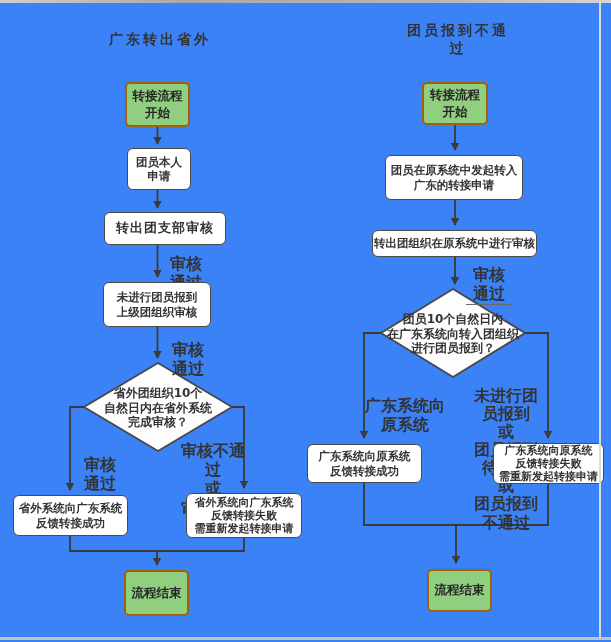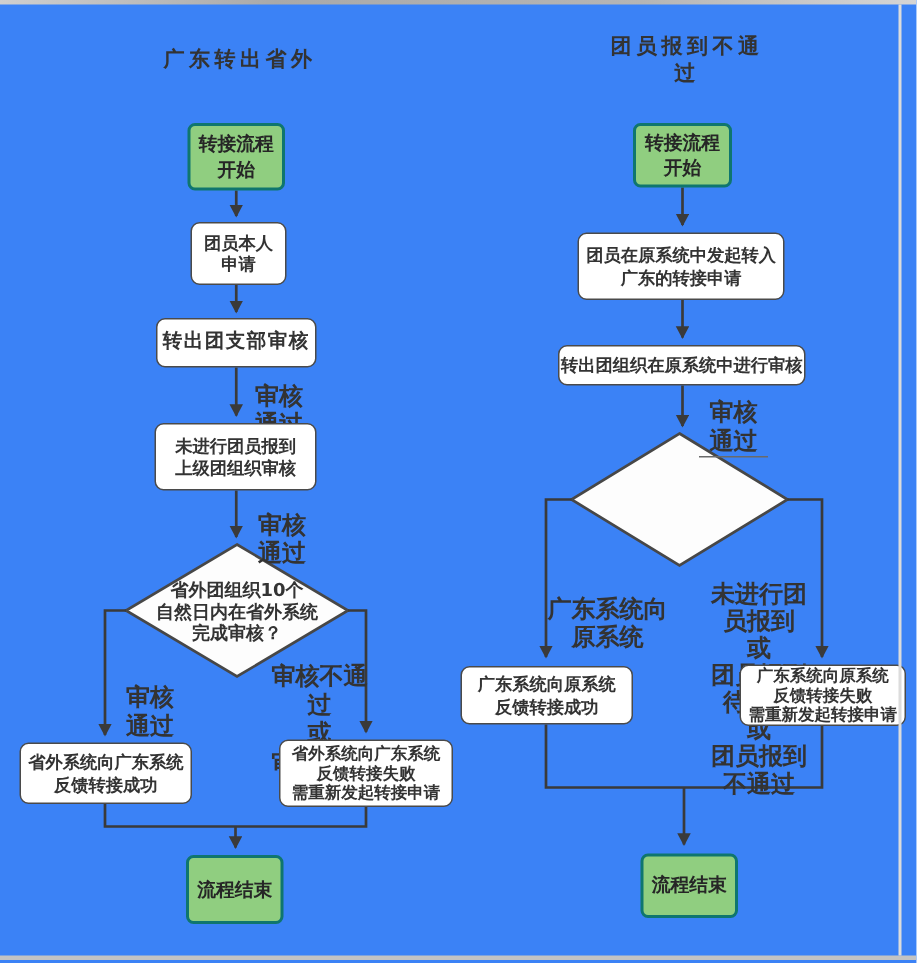--- a/index.html
+++ b/index.html
@@ -10,21 +10,21 @@
   .node{
     position:absolute;display:flex;align-items:center;justify-content:center;
     text-align:center;white-space:pre-line;font-weight:bold;color:#333;
     box-sizing:border-box;
   }
   .box{
     background:#ffffff;border:1.6px solid #4a4a4a;border-radius:6px;
     font-size:11.5px;line-height:1.25;
   }
   .green{
-    background:#90ce80;border:2px solid #0f766e;border-radius:5px;
+    background:#90ce80;border:2px solid #a16207;border-radius:5px;
     font-size:12.5px;line-height:1.3;color:#262626;
   }
   .title{
     font-size:14px;font-weight:bold;letter-spacing:3px;color:#333;
   }
   .elabel{
     position:absolute;font-size:16px;font-weight:bold;white-space:pre-line;
     text-align:center;line-height:1.2;color:#333;
   }
   .u{border-bottom:1px solid #6a6a6a;padding-bottom:1px;}
@@ -70,21 +70,21 @@
       <polyline points="364,483 364,525 548,525 548,484"></polyline>
       <line x1="456" y1="525" x2="456" y2="563" marker-end="url(#ah)"></line>
     </g>
   </svg>
 
   <div class="node title" style="left:109px;top:30px;width:102px;height:20px">广东转出省外</div>
   <div class="node green" style="left:125px;top:82px;width:65px;height:45px">转接流程
 开始</div>
   <div class="node box" style="left:127px;top:148px;width:64px;height:42px">团员本人
 申请</div>
-  <div class="node box" style="left:104px;top:212px;width:107px;height:33px;font-size:13px;letter-spacing:1px">转出团支部审核</div>
+  <div class="node box" style="left:104px;top:212px;width:122px;height:33px;font-size:13px;letter-spacing:1px">转出团支部审核</div>
   <div class="elabel" style="left:163px;top:254px;width:46px">审核通过</div>
   <div class="node box" style="left:103px;top:282px;width:108px;height:45px">未进行团员报到
 上级团组织审核</div>
   <div class="elabel" style="left:165px;top:340px;width:46px">审核通过</div>
   <div class="dtext" style="left:87px;top:386px;width:142px">省外团组织10个
 自然日内在省外系统
 完成审核？</div>
   <div class="elabel" style="left:77px;top:455px;width:46px">审核通过</div>
   <div class="elabel" style="left:181px;top:441px;width:64px">审核不通过
 或
@@ -96,20 +96,23 @@
 需重新发起转接申请</div>
   <div class="node green" style="left:124px;top:570px;width:65px;height:46px">流程结束</div>
 
   <div class="node title" style="left:407px;top:30px;width:102px;height:20px">团员报到不通过</div>
   <div class="node green" style="left:422px;top:82px;width:66px;height:43px">转接流程
 开始</div>
   <div class="node box" style="left:372px;top:230px;width:165px;height:27px;font-size:11.5px">转出团组织在原系统中进行审核</div>
   <div class="node box" style="left:385px;top:155px;width:138px;height:45px">团员在原系统中发起转入
 广东的转接申请</div>
   <div class="elabel u" style="left:466px;top:265px;width:46px">审核通过</div>
+  <div class="dtext" style="left:382px;top:312px;width:142px">团员10个自然日内
+在广东系统向转入团组织
+进行团员报到？</div>
   <div class="elabel" style="left:360px;top:396px;width:90px">广东系统向原系统</div>
   <div class="elabel" style="left:468px;top:387px;width:76px;line-height:1.13">未进行团员报到
 或
 团员报到待审核
 或
 团员报到不通过</div>
   <div class="node box" style="left:307px;top:444px;width:115px;height:39px">广东系统向原系统
 反馈转接成功</div>
   <div class="node box" style="left:493px;top:443px;width:111px;height:41px;font-size:11px;line-height:1.2">广东系统向原系统
 反馈转接失败

